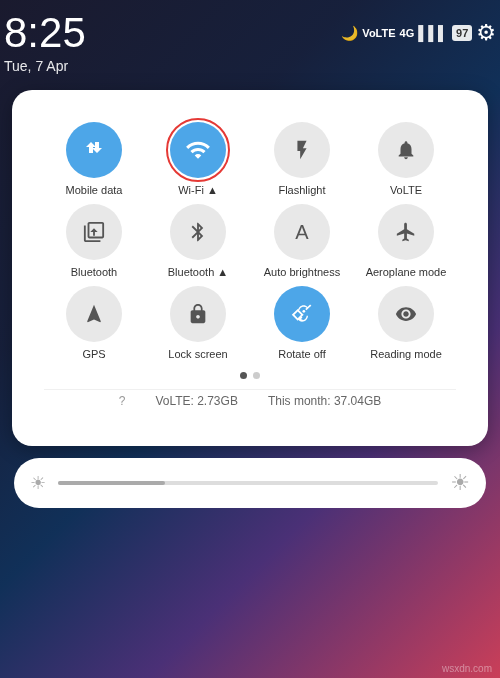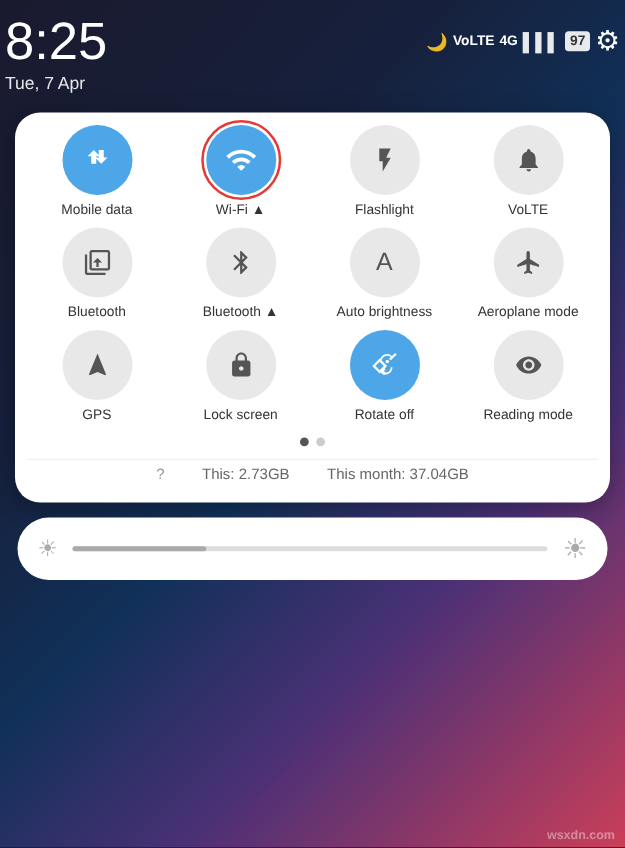--- a/index.html
+++ b/index.html
@@ -71,21 +71,21 @@
       padding: 2px 4px;
       border-radius: 3px;
     }
 
     .quick-panel {
       position: relative;
       z-index: 10;
       background: white;
       border-radius: 20px;
       margin: 12px 12px;
-      padding: 10px;
+      padding: 32px;
       box-shadow: 0 4px 20px rgba(0,0,0,0.3);
     }
 
     .grid {
       display: grid;
       grid-template-columns: repeat(4, 1fr);
       gap: 8px 4px;
       margin-bottom: 12px;
     }
 
@@ -209,21 +209,20 @@
       color: #aaa;
     }
 
     .watermark {
       position: absolute;
       bottom: 4px;
       right: 8px;
       font-size: 10px;
       color: rgba(255,255,255,0.4);
       z-index: 10;
-      font-weight: bold;
     }
 
     .signal-text {
       font-size: 11px;
       color: white;
       font-weight: bold;
     }
   </style>
 </head>
 <body>
@@ -356,21 +355,21 @@
 
   </div>
 
   <div class="dots">
     <div class="dot active"></div>
     <div class="dot inactive"></div>
   </div>
 
   <div class="data-bar">
     <span class="data-icon">?</span>
-    <span class="data-text">This: 2.73GB</span>
+    <span class="data-text">VoLTE: 2.73GB</span>
     <span class="data-text">This month: 37.04GB</span>
   </div>
 </div>
 
 <div class="brightness-bar">
   <span class="brightness-sun-left">☀</span>
   <div class="brightness-track">
     <div class="brightness-thumb"></div>
   </div>
   <span class="brightness-sun-right" style="font-size:22px;color:#aaa;">☀</span>

